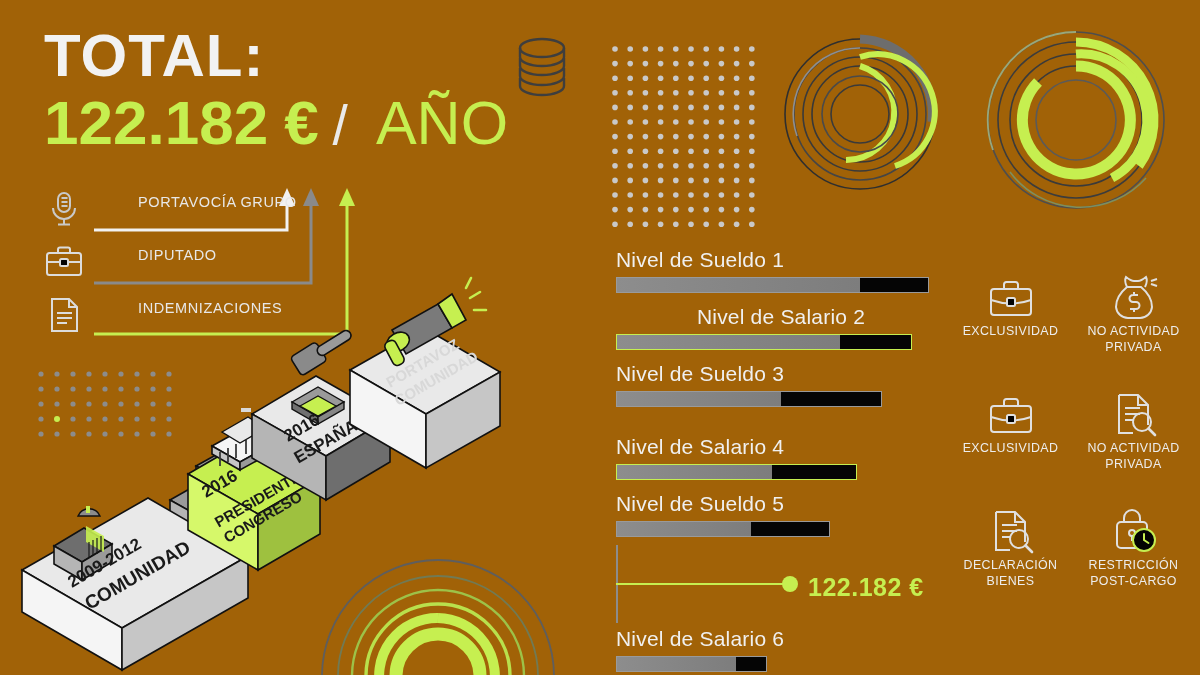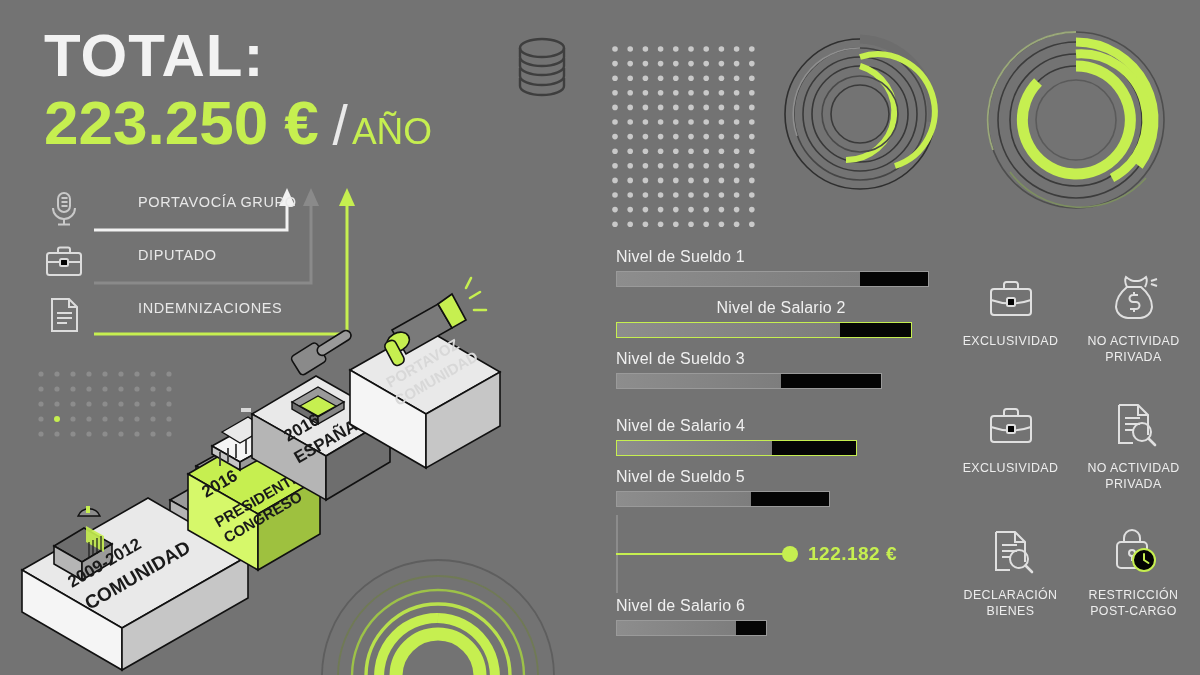--- a/index.html
+++ b/index.html
@@ -3,21 +3,21 @@
 <meta charset="utf-8">
 <style>
   * { box-sizing: border-box; margin: 0; padding: 0; }
   html, body {
     width: 1200px; height: 675px;
     background: #000; overflow: hidden;
     font-family: "Liberation Sans", sans-serif;
   }
   #stage {
     position: relative; width: 1200px; height: 675px;
-    background: #737373; overflow: hidden;
+    background: #a16207; overflow: hidden;
   }
 
   
   #title-block { position: absolute; left: 44px; top: 26px; }
   #total-word {
     font-size: 60px; font-weight: 700; color: #f2f2f2;
     letter-spacing: 1px; line-height: 1.0;
     font-family: "Liberation Sans", sans-serif;
   }
   #total-amount-row {
@@ -26,22 +26,22 @@
   }
   .amt-lime {
     font-size: 62px; font-weight: 700; color: #c6ef50;
     letter-spacing: 0px;
   }
   .amt-white {
     font-size: 55px; font-weight: 400; color: #eaeaea;
     letter-spacing: 0px; margin-left: 14px;
   }
   .amt-lime2 {
-    font-size: 37px; font-weight: 400; color: #c6ef50;
-    letter-spacing: 0px; margin-left: 4px;
+    font-size: 61px; font-weight: 400; color: #c6ef50;
+    letter-spacing: 0px; margin-left: 28px;
   }
 
   #coins-icon { position: absolute; left: 508px; top: 34px; }
 
   
   #legend { position: absolute; left: 42px; top: 186px; width: 340px; }
   .legend-row {
     position: relative; height: 53px;
   }
   .legend-icon {
@@ -61,21 +61,21 @@
   
   #iso-scene { position: absolute; left: 0px; top: 270px; }
 
   
   .ringset { position: absolute; }
 
   
   #barlist { position: absolute; left: 616px; top: 248px; width: 330px; }
   .bar-item { margin-bottom: 0px; }
   .bar-label {
-    font-size: 16px; color: #f0f0f0; letter-spacing: 0.2px;
+    font-size: 21px; color: #f0f0f0; letter-spacing: 0.2px;
     margin-bottom: 5px; white-space: nowrap;
   }
   .bar-track {
     position: relative; height: 16px;
     background: #050505;
     border: 1px solid #9a9a9a;
   }
   .bar-track.lime { border-color: #c6ef50; }
   .bar-fill {
     position: absolute; left: 0; top: 0; bottom: 0;
@@ -92,47 +92,47 @@
     position: absolute; left: 0px; top: 42px;
     height: 2px; width: 173px; background: #c6ef50;
   }
   #ind-dot {
     position: absolute; left: 166px; top: 35px;
     width: 16px; height: 16px; border-radius: 50%;
     background: #c6ef50;
   }
   #ind-value {
     position: absolute; left: 192px; top: 32px;
-    font-size: 19px; font-weight: 700; color: #c6ef50;
+    font-size: 25px; font-weight: 700; color: #c6ef50;
     letter-spacing: 0.5px; white-space: nowrap; text-align: center;
   }
 
   
   #icongrid {
     position: absolute; left: 952px; top: 264px;
     width: 240px;
     display: grid; grid-template-columns: 1fr 1fr;
     row-gap: 26px; column-gap: 6px;
   }
   .icon-cell { text-align: center; }
   .icon-glyph { height: 56px; display: flex; align-items: flex-end; justify-content: center; }
   .icon-caption {
-    margin-top: 14px; font-size: 12.4px; color: #ededed;
+    margin-top: 4px; font-size: 12.4px; color: #ededed;
     letter-spacing: 0.4px; line-height: 1.25;
   }
 </style>
 </head>
 <body>
 
 <div id="stage">
 
   <div id="title-block">
     <div id="total-word">TOTAL:</div>
     <div id="total-amount-row">
-      <span class="amt-lime">223.250</span>
+      <span class="amt-lime">122.182</span>
       <span class="amt-lime" style="margin-left:16px;">€</span>
       <span class="amt-white">/</span>
       <span class="amt-lime2">AÑO</span>
     </div>
   </div>
 
   <div id="coins-icon">
     <svg width="70" height="68" viewBox="0 0 70 68">
       <g stroke="#3e3e3e" stroke-width="2.4" fill="none">
         <ellipse cx="34" cy="14" rx="22" ry="9"></ellipse>

